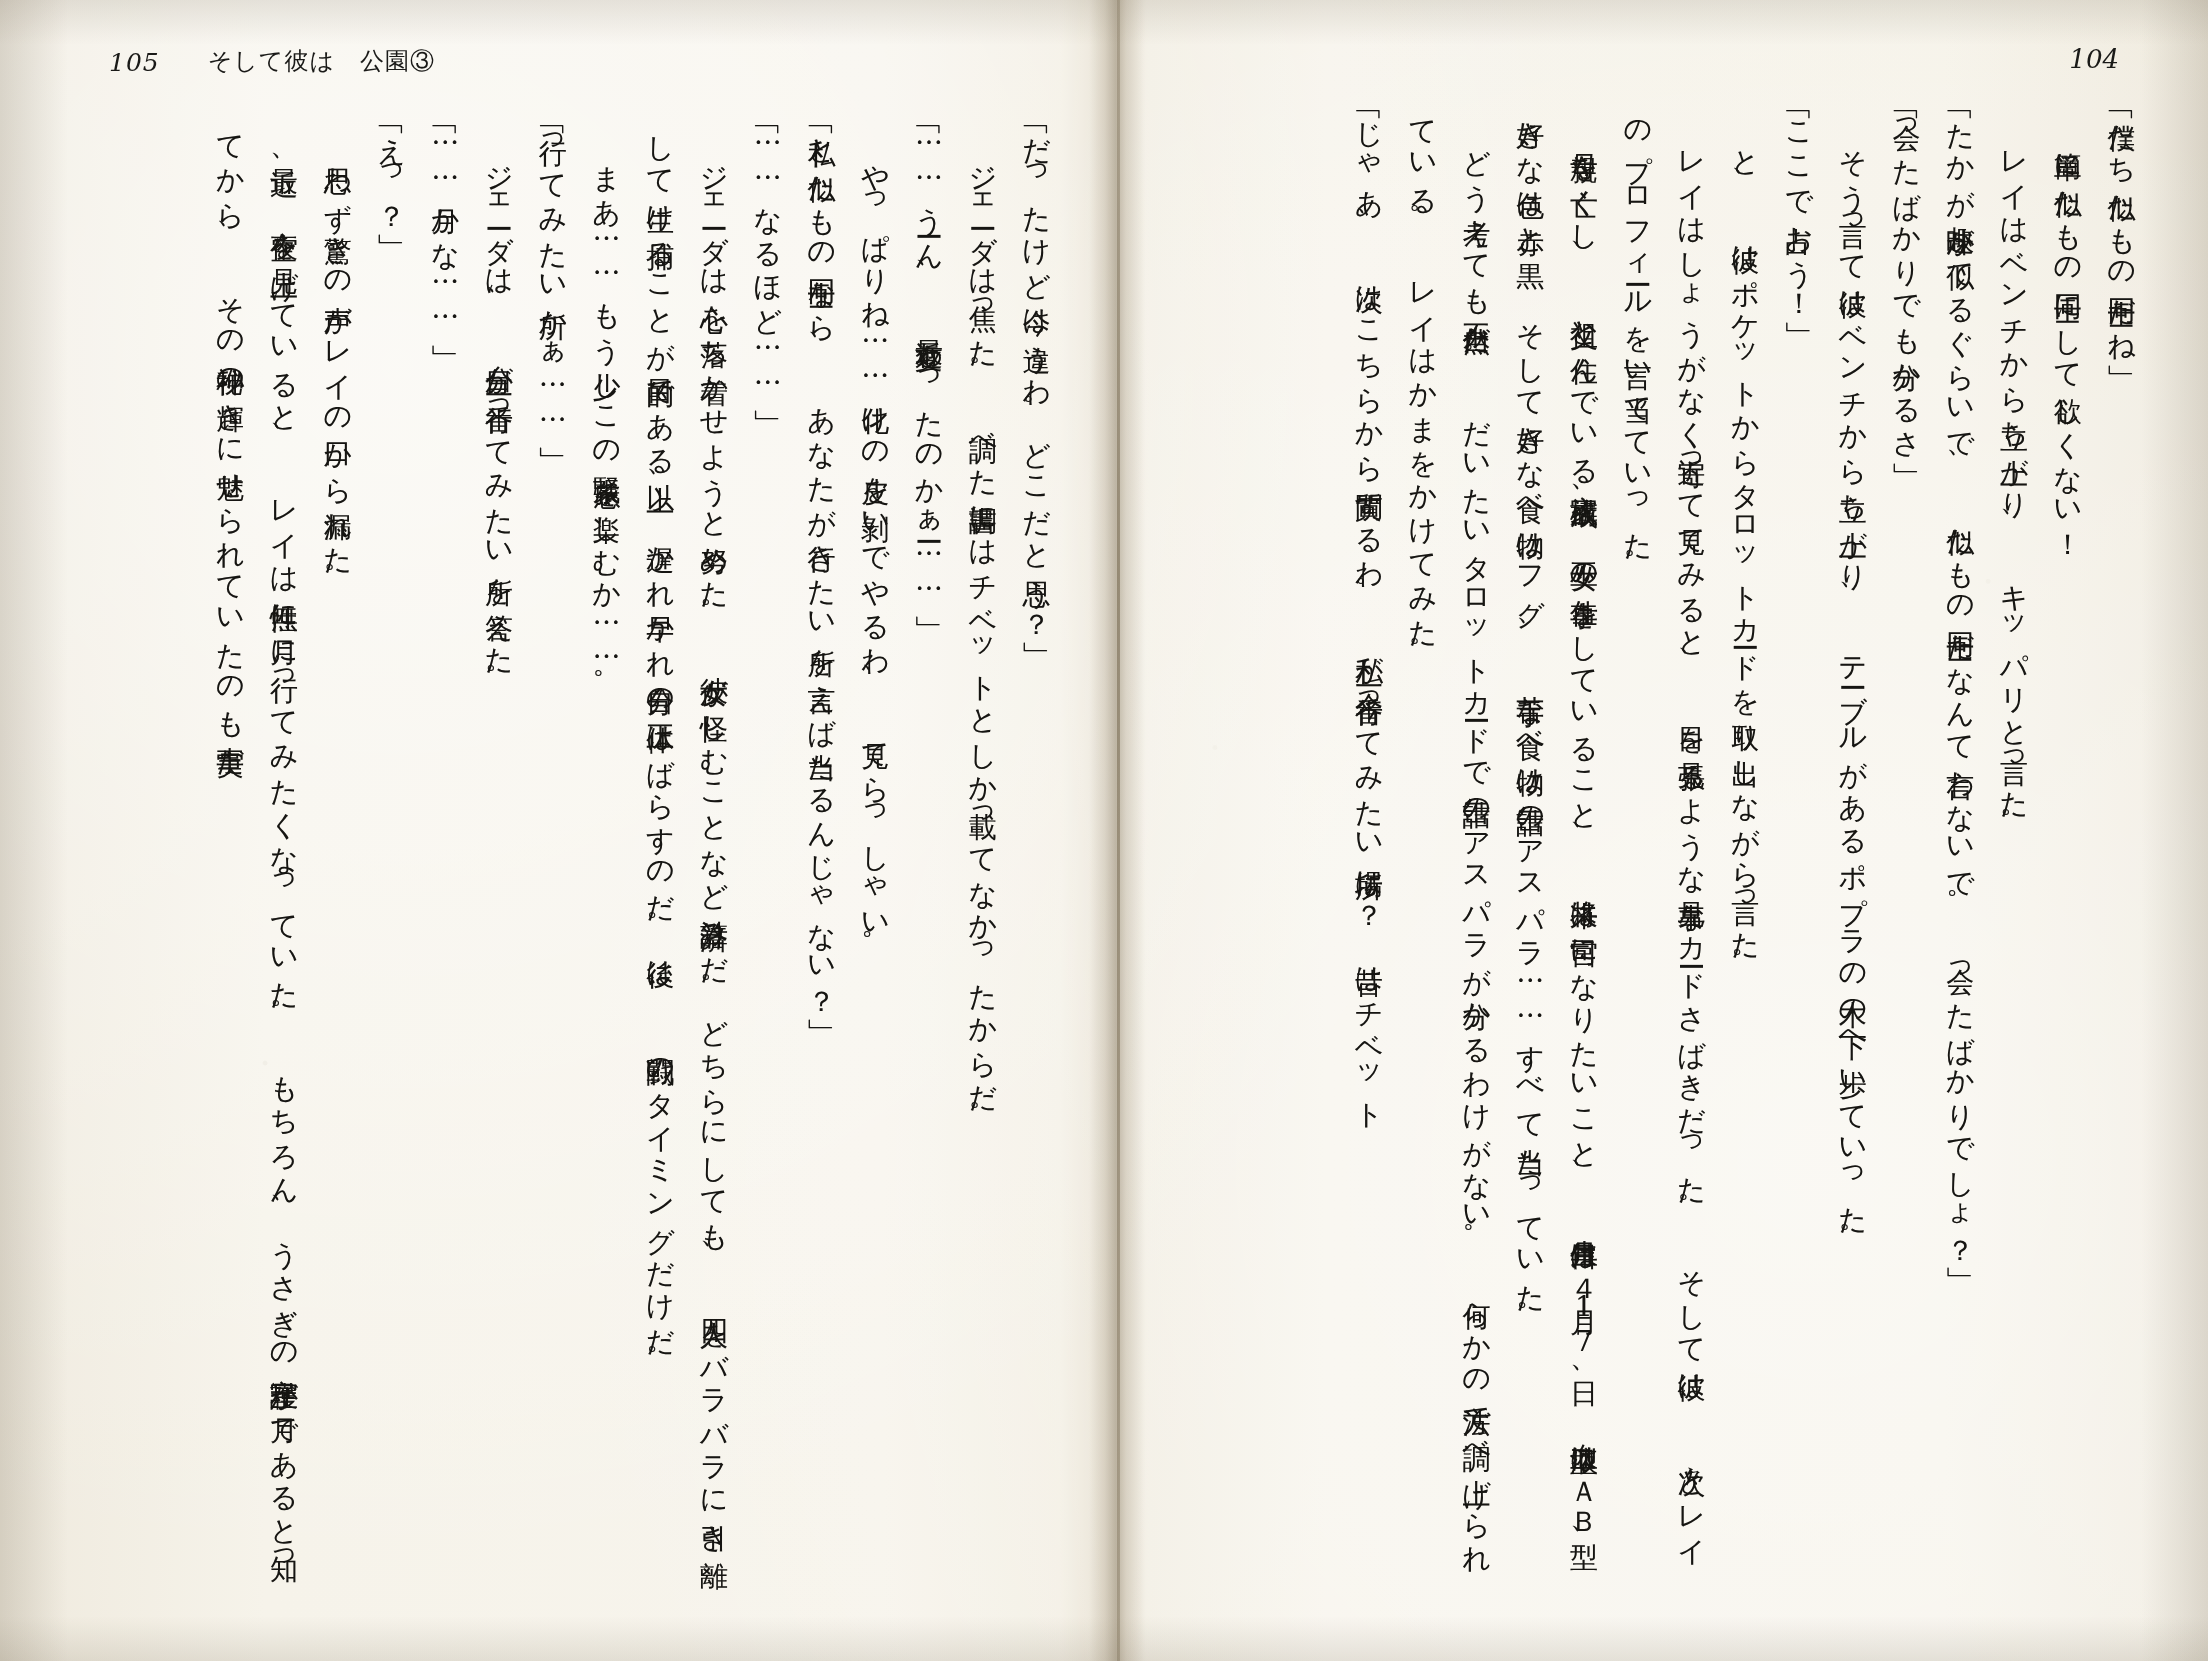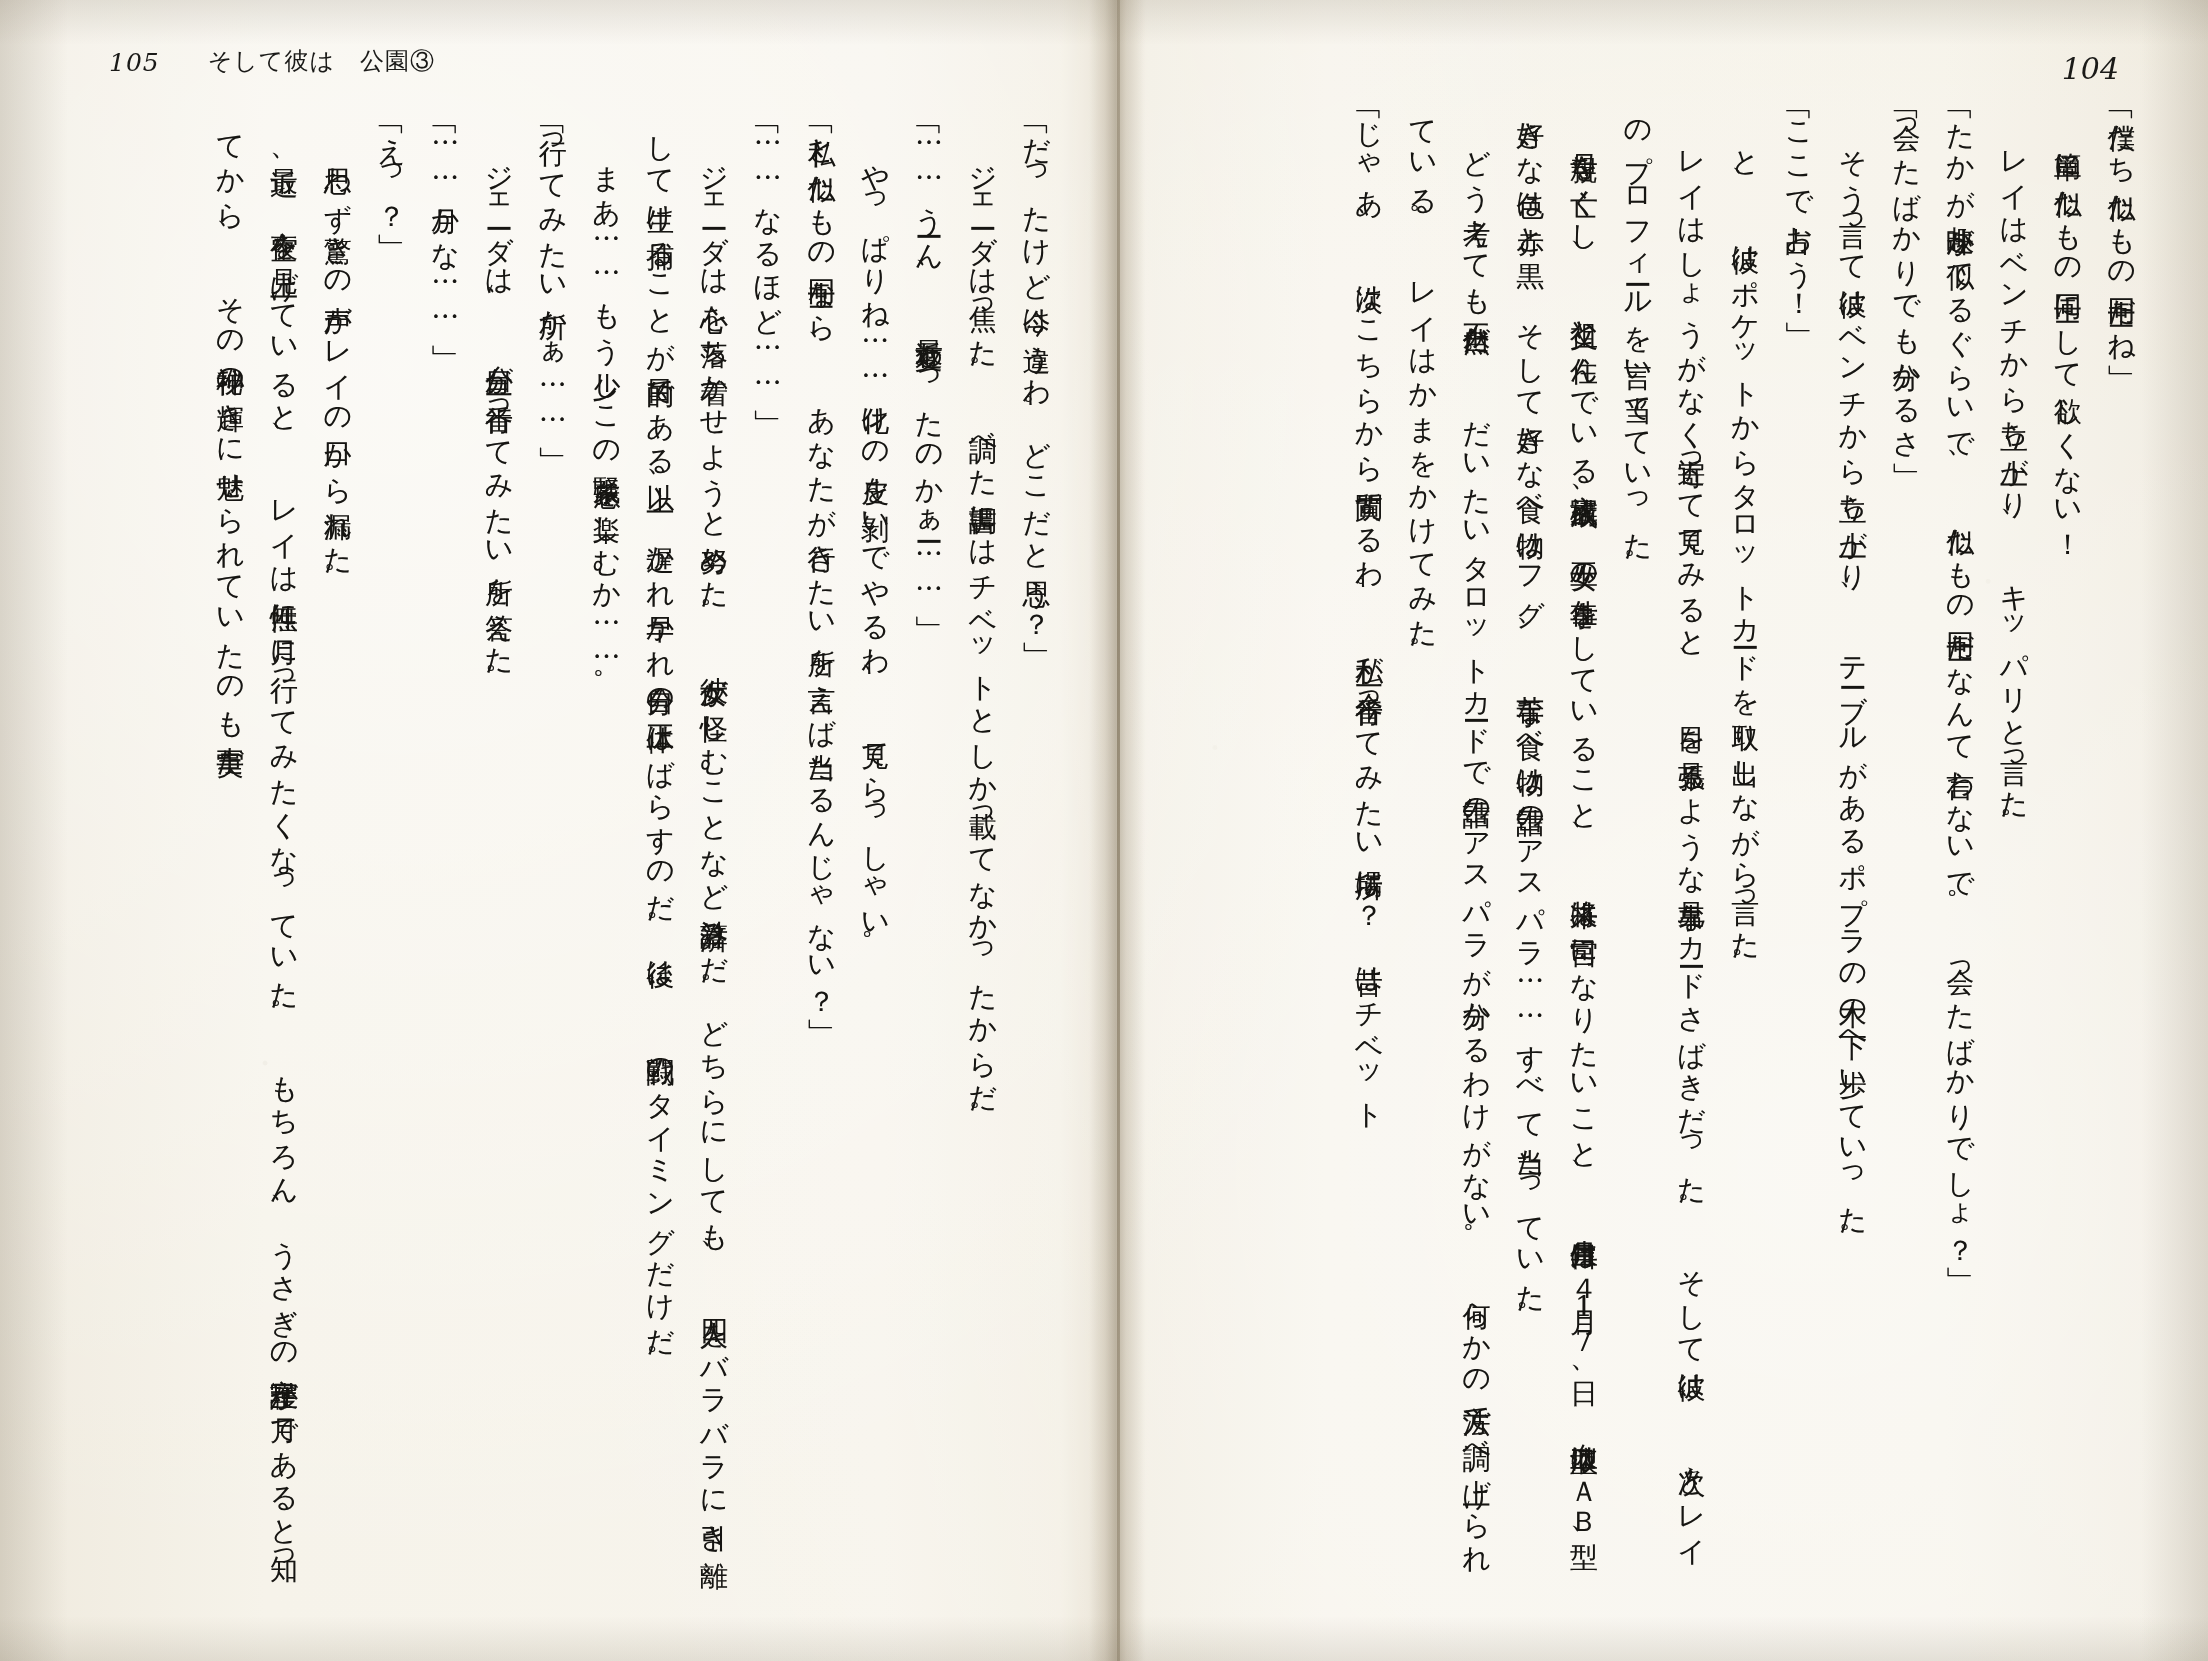--- a/index.html
+++ b/index.html
@@ -91,24 +91,24 @@
     font-style: italic;
     font-family: "DejaVu Serif", "Liberation Serif", serif;
     font-size: 25px;
   }
   .running-head .chap {
     font-size: 24px;
   }
 
   .folio-right {
     position: absolute;
-    top: 51px;
+    top: 44px;
     right: 89px;
     font-style: italic;
-    font-size: 30px;
+    font-size: 26px;
     color: #1a1a18;
   }
 
   
   .vtext {
     position: absolute;
     writing-mode: vertical-rl;
     text-orientation: upright;
     font-family: "DejaVu Serif", "Liberation Serif", serif;
     font-size: 28px;

